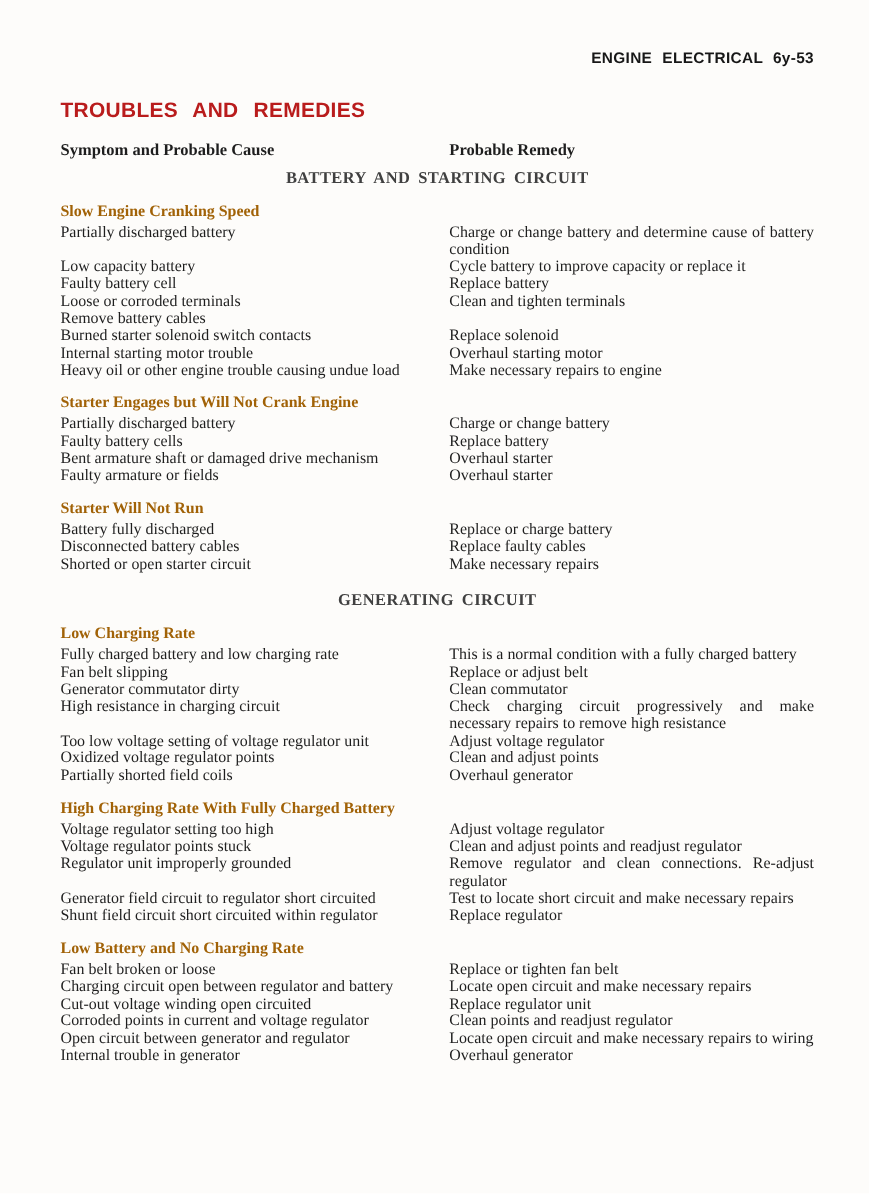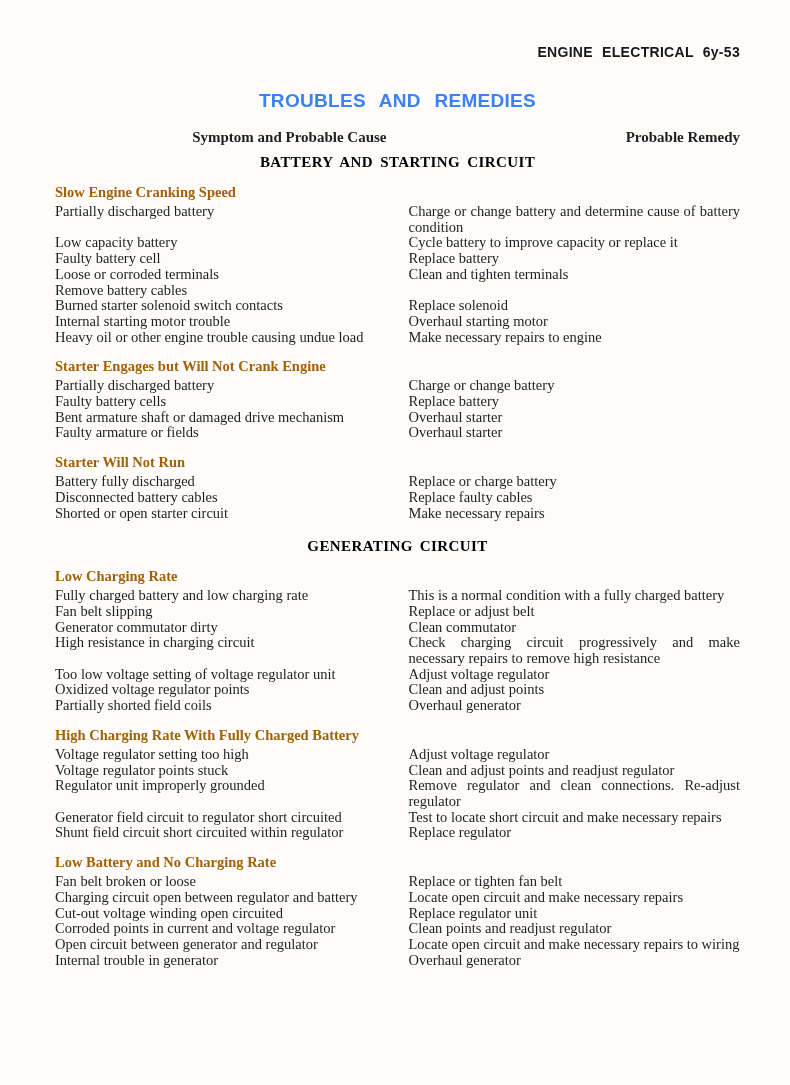--- a/index.html
+++ b/index.html
@@ -11,34 +11,33 @@
     overflow:hidden;position:relative;
   }
   .page-header{
     text-align:right;
     font-family:"Liberation Sans", sans-serif;
     font-weight:bold;font-size:14px;
     letter-spacing:.3px;word-spacing:5px;
     color:#171717;
   }
   .page-title{
-    text-align:center;
     font-family:"Liberation Sans", sans-serif;
     font-weight:bold;font-size:19px;
     word-spacing:8px;letter-spacing:.3px;
-    margin-top:30px;color:#3b82f6;
+    margin-top:30px;color:#b91c1c;
   }
   .colheads{
     display:grid;grid-template-columns:1fr 1fr;column-gap:22px;
     margin-top:17px;font-weight:bold;font-size:15px;
   }
-  .colheads div{text-align:right;}
+  .colheads div{text-align:left;}
   .section-title{
     text-align:center;font-weight:bold;font-size:15px;
-    letter-spacing:.4px;word-spacing:3px;margin-top:8px;color:#000000;
+    letter-spacing:.4px;word-spacing:3px;margin-top:8px;color:#404040;
   }
   .section:nth-of-type(2) .section-title{margin-top:17px;}
   .section:nth-of-type(2) .group:first-of-type .group-subhead{margin-top:-11px;}
   .group-subhead{
     font-weight:bold;font-size:14.5px;margin:13px 0 3px 0;color:#a16207;
   }
   .row{
     display:grid;grid-template-columns:1fr 1fr;column-gap:22px;
     font-size:14.5px;line-height:15.7px;
   }

